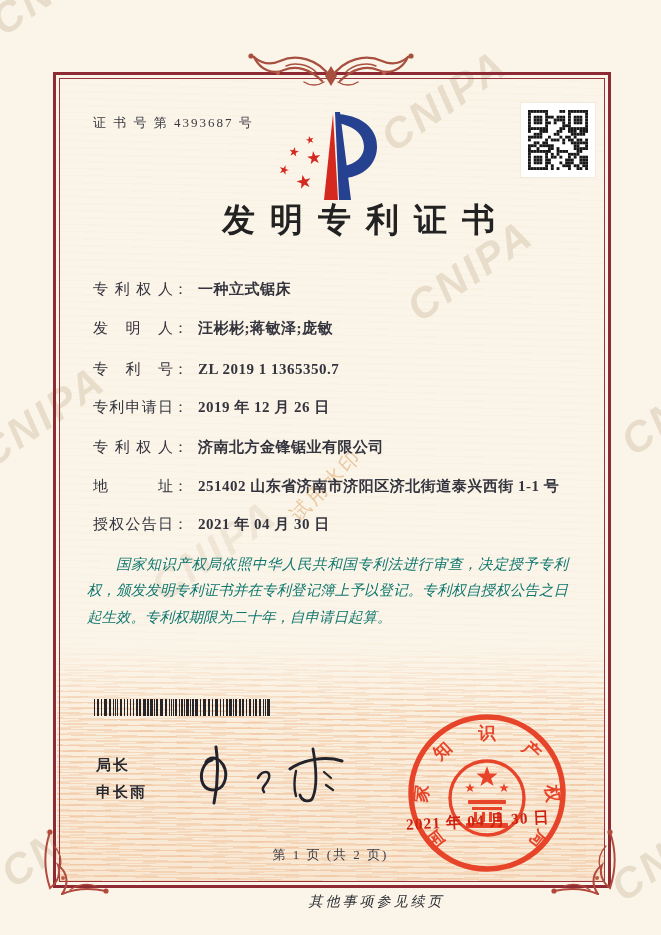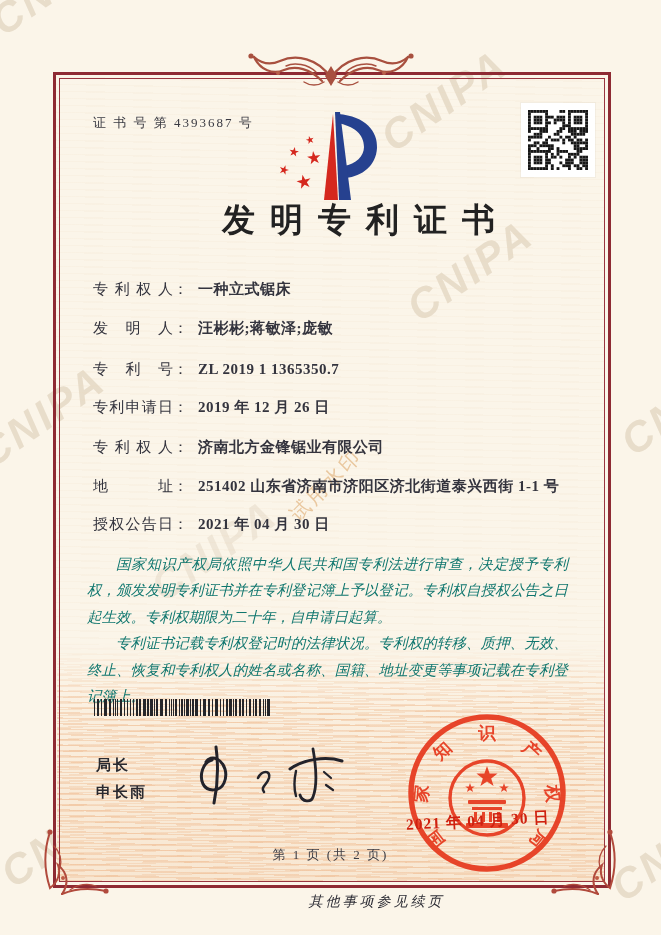--- a/index.html
+++ b/index.html
@@ -392,21 +392,20 @@
 </div>
 <div class="abs row" style="top:477px">
   <span class="flabel">地址</span><span class="colon">：</span><span class="fvalue">251402 山东省济南市济阳区济北街道泰兴西街 1-1 号</span>
 </div>
 <div class="abs row" style="top:515px">
   <span class="flabel">授权公告日</span><span class="colon">：</span><span class="fvalue">2021 年 04 月 30 日</span>
 </div>
 
 <div class="abs paras">
   <p>国家知识产权局依照中华人民共和国专利法进行审查，决定授予专利权，颁发发明专利证书并在专利登记簿上予以登记。专利权自授权公告之日起生效。专利权期限为二十年，自申请日起算。</p>
-  <p>专利证书记载专利权登记时的法律状况。专利权的转移、质押、无效、终止、恢复和专利权人的姓名或名称、国籍、地址变更等事项记载在专利登记簿上。</p>
 </div>
 
 <svg id="barcode-svg" class="abs" style="left:94px;top:699px" width="180" height="17" viewBox="0 0 180 17">
     <rect x="0" y="0" width="1" height="17" fill="#26262a"></rect>
     <rect x="3" y="0" width="2" height="17" fill="#26262a"></rect>
     <rect x="7" y="0" width="1" height="17" fill="#26262a"></rect>
     <rect x="10" y="0" width="3" height="17" fill="#26262a"></rect>
     <rect x="15" y="0" width="2" height="17" fill="#26262a"></rect>
     <rect x="19" y="0" width="1" height="17" fill="#26262a"></rect>
     <rect x="21" y="0" width="1" height="17" fill="#26262a"></rect>

